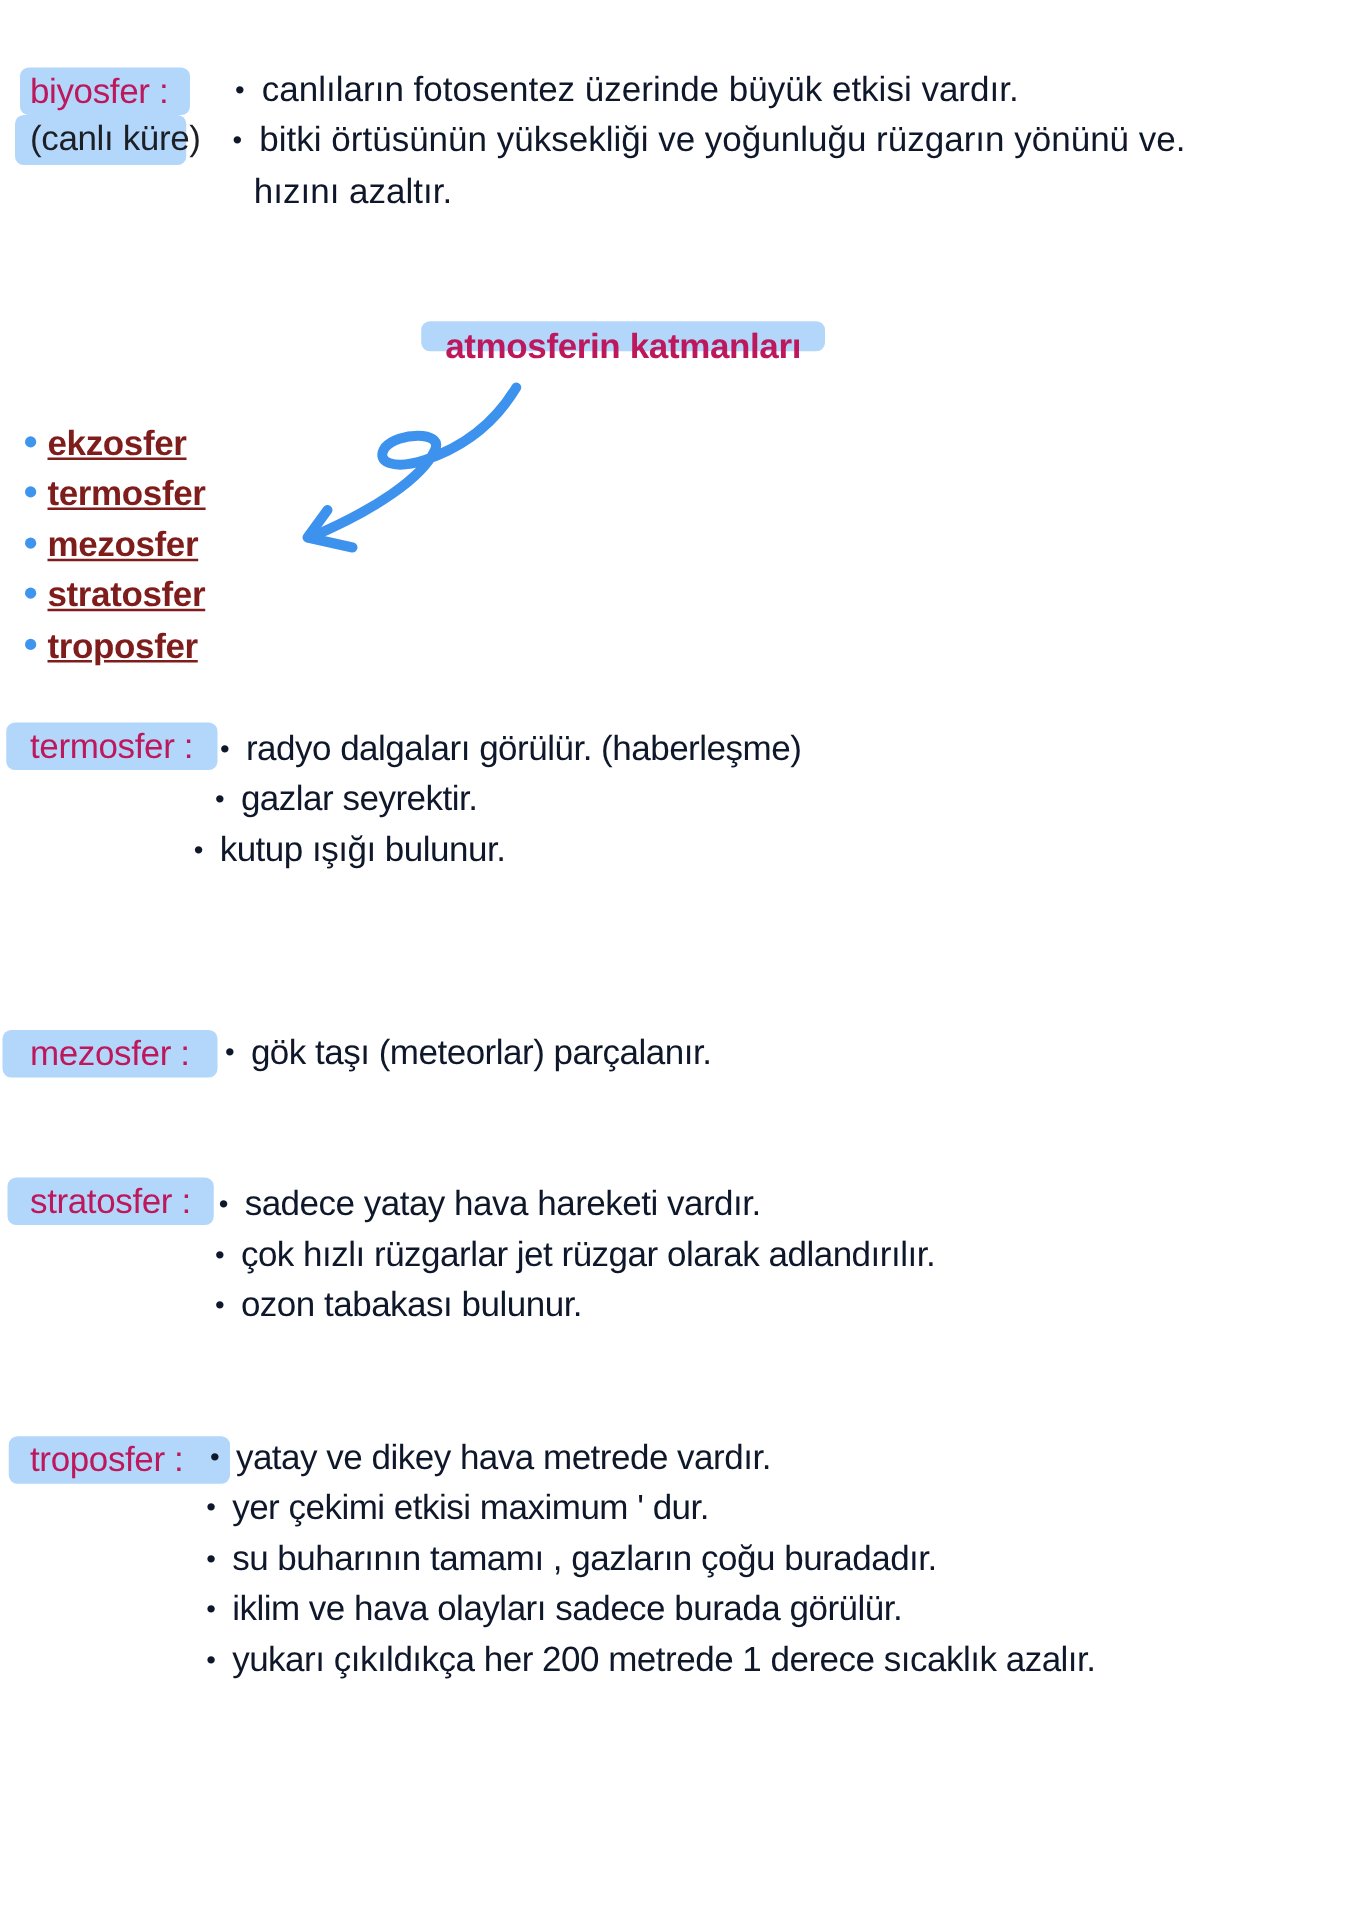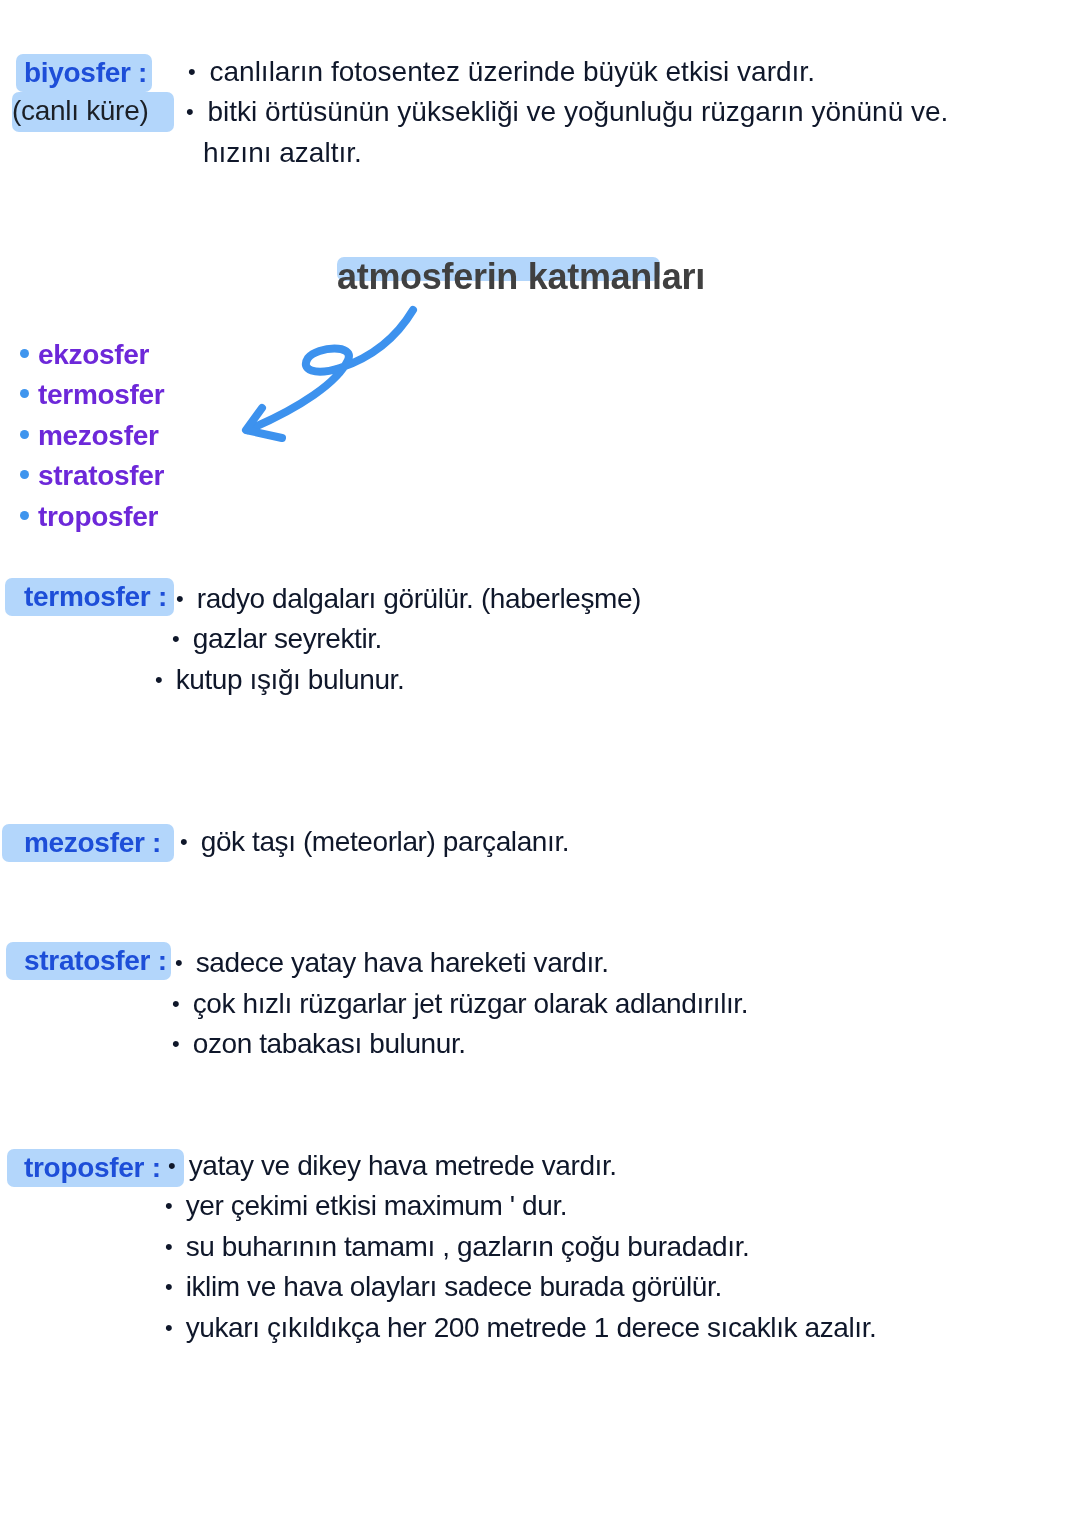--- a/index.html
+++ b/index.html
@@ -6,22 +6,22 @@
   body {
     width: 1080px; height: 1526px; position: relative; overflow: hidden;
     font-family: "Liberation Sans", "DejaVu Sans", sans-serif;
     color: #222426;
   }
   .abs { position: absolute; }
   .hl {
     position: absolute;
     background: #b3d6fb;
     border-radius: 7px;
-    font-weight: bold;
-    color: #1d4ed8;
+    font-weight: normal;
+    color: #be185d;
     font-size: 28px;
     line-height: 38px;
     white-space: nowrap;
     letter-spacing: -0.3px;
   }
   .line {
     position: absolute;
     font-size: 28px;
     line-height: 38px;
     white-space: nowrap;
@@ -31,50 +31,50 @@
     content: "\2022";
     display: inline-block;
     margin-right: 6px;
     font-size: 22px;
     position: relative;
     top: -2px;
   }
   .condensed { letter-spacing: -0.4px; }
   .layer {
     position: absolute; font-size: 28px; line-height: 38px;
-    font-weight: bold; color: #6d28d9; white-space: nowrap; letter-spacing: -0.3px;
+    font-weight: bold; color: #7f1d1d; white-space: nowrap; letter-spacing: -0.3px; text-decoration: underline;
   }
   .layer .dot {
     display: inline-block; width: 9px; height: 9px; border-radius: 50%;
     background: #3f95ee; margin-right: 9px; vertical-align: middle;
     position: relative; top: -3px;
   }
 </style>
 </head>
 <body>
 
 <section>
   <div class="hl" style="left:16px; top:54px; width:136px; height:38px; padding-left:8px; box-sizing:border-box;">
     <span>biyosfer :</span>
   </div>
-  <div class="hl" style="left:12px; top:92px; width:162px; height:40px; padding-left:0; box-sizing:border-box; font-weight:normal; color:#1c2026;">
+  <div class="hl" style="left:12px; top:92px; width:137px; height:40px; padding-left:12px; box-sizing:border-box; font-weight:normal; color:#1c2026;">
     <span>(canlı küre)</span>
   </div>
   <div class="line bullet" style="left:188px; top:53px;">
     <span>canlıların fotosentez üzerinde büyük etkisi vardır.</span>
   </div>
   <div class="line bullet" style="left:186px; top:93px;">
     <span>bitki örtüsünün yüksekliği ve yoğunluğu rüzgarın yönünü ve.</span>
   </div>
   <div class="line" style="left:203px; top:134px;">
     <span>hızını azaltır.</span>
   </div>
 </section>
 
-<div class="hl" style="left:337px; top:257px; width:323px; height:24px; text-align:center; font-weight:normal; color:#404040; font-size:36px; line-height:40px;">
+<div class="hl" style="left:337px; top:257px; width:323px; height:24px; text-align:center; font-weight:normal; color:#be185d; font-size:28px; line-height:40px;">
   <span style="font-weight:bold;">atmosferin katmanları</span>
 </div>
 
 <svg class="abs" style="left:230px; top:300px;" width="200" height="150" viewBox="0 0 200 150">
   <path d="M183 10 C 165 40, 140 58, 110 68 C 85 76, 70 70, 78 58 C 88 46, 125 44, 118 60 C 108 82, 70 108, 18 130" fill="none" stroke="#3d92ee" stroke-width="8" stroke-linecap="round" stroke-linejoin="round"></path>
   <path d="M32 108 L 16 130 L 52 138" fill="none" stroke="#3d92ee" stroke-width="8" stroke-linecap="round" stroke-linejoin="round"></path>
 </svg>
 
 <ul style="list-style:none; margin:0; padding:0;">
   <li class="layer" style="left:20px; top:336px;">

